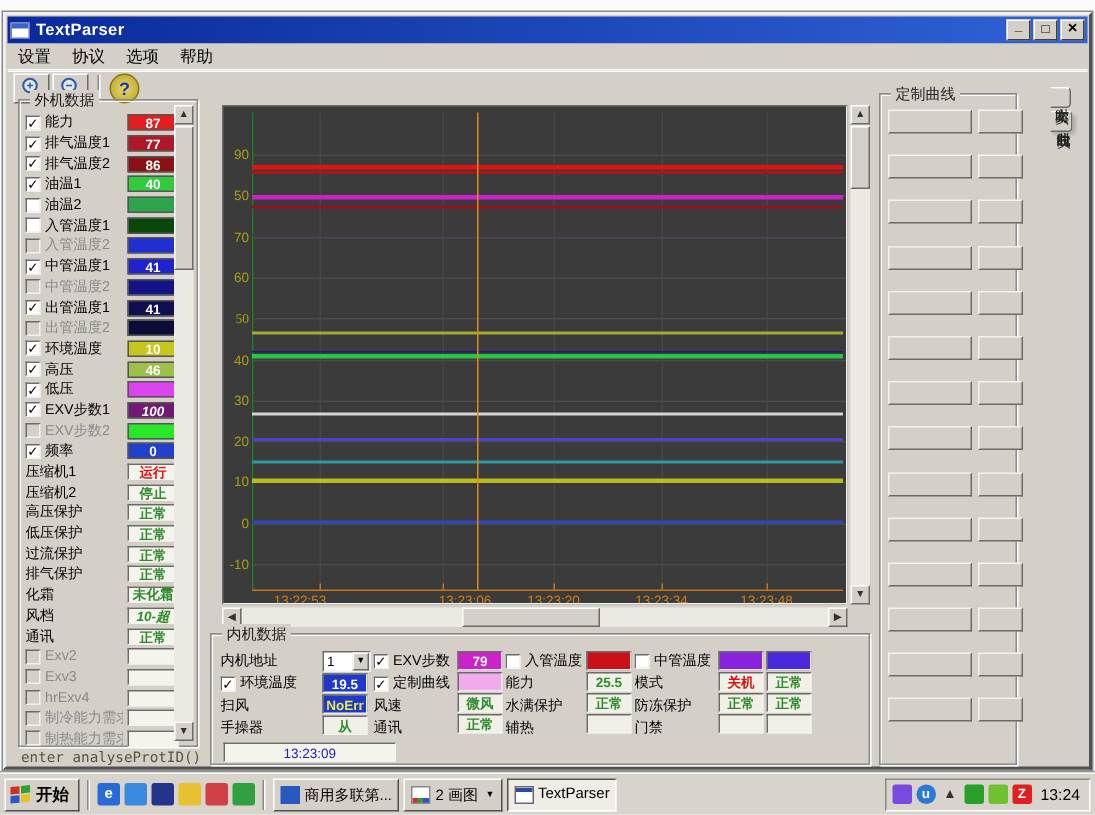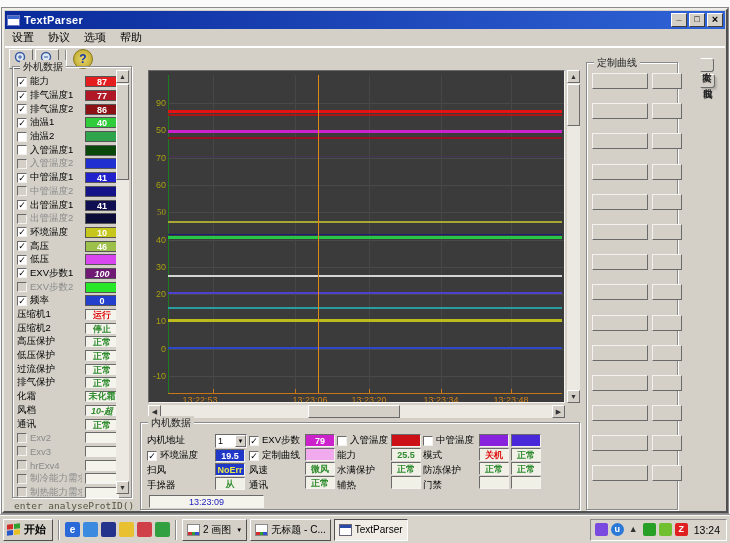--- a/index.html
+++ b/index.html
@@ -572,27 +572,27 @@
       <span class="ql-ico" style="background: rgb(42, 106, 216);">e</span>
       <span class="ql-ico" style="background: rgb(58, 138, 224);"></span>
       <span class="ql-ico" style="background: rgb(36, 52, 140);"></span>
       <span class="ql-ico" style="background: rgb(232, 192, 48);"></span>
       <span class="ql-ico" style="background: rgb(208, 64, 72);"></span>
       <span class="ql-ico" style="background: rgb(48, 160, 64);"></span>
     </div>
   <span class="tb-sep"></span>
   <div class="ql" id="taskbtns">
       <div class="taskbtn">
+        <span class="tb-ico word"></span>
+        <span>商用多联第...</span>
+      </div>
+      <div class="taskbtn">
         <span class="tb-ico paint"></span>
         <span>2 画图</span>
         <span class="darr2">▼</span>
-      </div>
-      <div class="taskbtn">
-        <span class="tb-ico paint"></span>
-        <span>无标题 - C...</span>
       </div>
       <div class="taskbtn active">
         <span class="tb-ico app"></span>
         <span>TextParser</span>
       </div>
     </div>
   <div class="tray">
     <span class="ql" id="trayicons">
         <span class="tray-ico" style="background: rgb(122, 74, 224);"></span>
         <span class="tray-ico" style="background: rgb(42, 120, 216); border-radius: 50%;">u</span>

